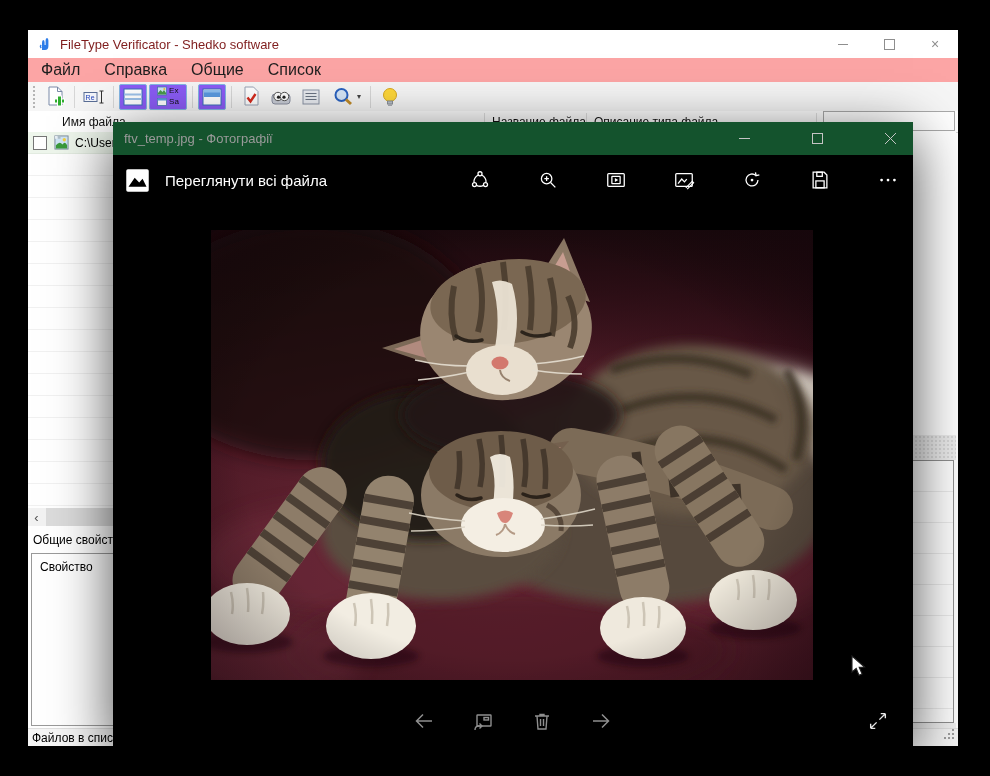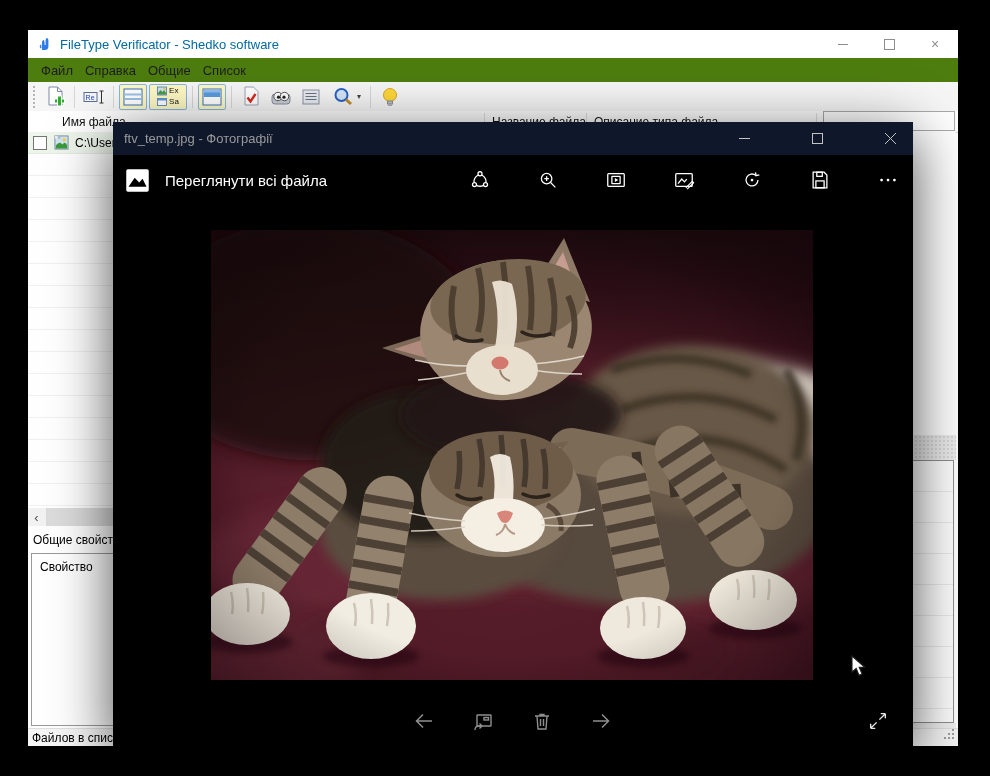--- a/index.html
+++ b/index.html
@@ -5,32 +5,32 @@
   html,body{margin:0;padding:0;}
   body{
     width:990px;height:776px;position:relative;overflow:hidden;
     background:#000;
     font-family:"Liberation Sans","DejaVu Sans",sans-serif;
     -webkit-font-smoothing:antialiased;
   }
   
   .ftv{position:absolute;left:28px;top:30px;width:930px;height:716px;background:#fff;}
   .ftv-titlebar{position:absolute;top:0;left:0;right:0;height:28px;background:#fff;display:flex;align-items:center;padding-left:9px;box-sizing:border-box;}
-  .ftv-title{margin-left:7px;font-size:13px;color:#0369a1;flex:1;white-space:nowrap;}
+  .ftv-title{margin-left:7px;font-size:13px;color:#7f1d1d;flex:1;white-space:nowrap;}
   .wbtn{width:46px;height:28px;display:flex;align-items:center;justify-content:center;}
   .wbtn .bar{width:10px;height:1px;background:#8e8e8e;}
   .wbtn .box{width:9px;height:9px;border:1px solid #8e8e8e;}
   .wbtn .x{font-size:14px;color:#8e8e8e;line-height:1;}
-  .ftv-menubar{position:absolute;top:28px;left:0;right:0;height:24px;display:flex;align-items:center;gap:12px;padding-left:13px;font-size:13px;color:#1e1e1e;background:#4d7c0f;}
+  .ftv-menubar{position:absolute;top:28px;left:0;right:0;height:24px;display:flex;align-items:center;gap:24px;padding-left:13px;font-size:16px;color:#1e1e1e;background:#fca5a5;}
   .menu-item{white-space:nowrap;}
   .ftv-toolbar{position:absolute;top:52px;left:0;right:0;height:30px;background:#f6f6f6;border-bottom:1px solid #e2e2e2;display:flex;align-items:center;padding-left:2px;box-sizing:border-box;}
   .gripper{width:4px;height:24px;margin:0 4px 0 2px;background-image:radial-gradient(#b5b5b5 1px,transparent 1px);background-size:4px 4px;}
   .tbtn{width:28px;height:26px;display:flex;align-items:center;justify-content:center;border:1px solid transparent;border-radius:2px;box-sizing:border-box;margin:0 1px;}
   .tbtn.wide{width:38px;}
-  .tbtn.active{background:#fef9c3;border-color:#84b6e4;}
+  .tbtn.active{background:#8b5cf6;border-color:#84b6e4;}
   .tsep{width:1px;height:22px;background:#d7d7d7;margin:0 4px;}
   .exsa{display:flex;flex-direction:column;line-height:1;gap:1px;}
   .exsa-row{display:flex;align-items:center;gap:2px;font-size:8px;color:#111;}
   .dd-arrow{font-size:8px;color:#444;margin-left:2px;}
   .ftv-header{position:absolute;top:81px;left:0;right:0;height:21px;background:#fff;border-bottom:1px solid #d5d5d5;font-size:12px;color:#111;}
   .hdr-label{position:absolute;top:4px;white-space:nowrap;}
   .hdr-sep{position:absolute;top:2px;width:1px;height:17px;background:#e0e0e0;}
   .hdr-box{position:absolute;left:795px;top:0;right:3px;height:20px;background:#fff;border:1px solid #a9a9a9;box-sizing:border-box;}
   .ftv-list{position:absolute;top:102px;left:0;width:792px;height:376px;background:repeating-linear-gradient(to bottom,#ffffff 0 21px,#f1f1f1 21px 22px);}
   .ftv-row1{position:absolute;top:0;left:0;right:0;height:22px;background:#eef6ec;border-bottom:1px solid #e3ece1;display:flex;align-items:center;box-sizing:border-box;}
@@ -44,21 +44,21 @@
   .ftv-props-box{position:absolute;top:523px;left:3px;width:430px;height:173px;border:1px solid #9a9a9a;background:#fff;box-sizing:border-box;}
   .props-header{padding:6px 8px;font-size:12px;color:#000;}
   .ftv-status{position:absolute;left:0;right:0;bottom:0;height:18px;background:#f6f6f6;border-top:1px solid #e0e0e0;font-size:12px;color:#000;padding:2px 0 0 4px;box-sizing:border-box;white-space:nowrap;}
   .grip{position:absolute;right:3px;bottom:3px;}
   .ftv-right{position:absolute;right:2px;top:102px;width:86px;bottom:18px;background:#fff;}
   .fr-band{position:absolute;top:303px;left:0;right:0;height:25px;background:#ededed;background-image:radial-gradient(#d9d9d9 1px,transparent 1px);background-size:4px 4px;}
   .fr-list{position:absolute;top:328px;left:0;right:2px;height:263px;border:1px solid #8f8f8f;box-sizing:border-box;background:repeating-linear-gradient(to bottom,#fff 0 30px,#ececec 30px 31px);}
   .fr-foot{position:absolute;top:591px;left:0;right:0;height:7px;background:#f0f0f0;}
   
   .pv{position:absolute;left:113px;top:122px;width:800px;height:624px;background:#000;box-shadow:0 14px 55px rgba(0,0,0,0.7);}
-  .pv-titlebar{position:absolute;top:0;left:0;right:0;height:33px;background:#0f172a;display:flex;align-items:center;gap:27px;}
+  .pv-titlebar{position:absolute;top:0;left:0;right:0;height:33px;background:#14532d;display:flex;align-items:center;gap:27px;}
   .pv-title{margin-left:11px;font-size:13px;color:#9a9a9a;flex:1;white-space:nowrap;}
   .pv-wbtn{width:46px;height:33px;display:flex;align-items:center;justify-content:center;}
   .pv-appbar{position:absolute;top:33px;left:0;right:0;height:50px;background:#000;}
   .pv-viewall{position:absolute;left:11px;top:10px;height:30px;display:flex;align-items:center;gap:14px;}
   .pv-viewall-label{font-size:15px;color:#fff;white-space:nowrap;}
   .pv-actions{position:absolute;right:5px;top:5px;display:flex;gap:28px;}
   .pv-abtn{width:40px;height:40px;display:flex;align-items:center;justify-content:center;}
   .pv-photo{position:absolute;left:98px;top:108px;width:602px;height:450px;}
   .pv-photo svg{display:block;filter:blur(0.4px);}
   .pv-bottombar{position:absolute;bottom:0;left:0;right:0;height:50px;background:#000;}

